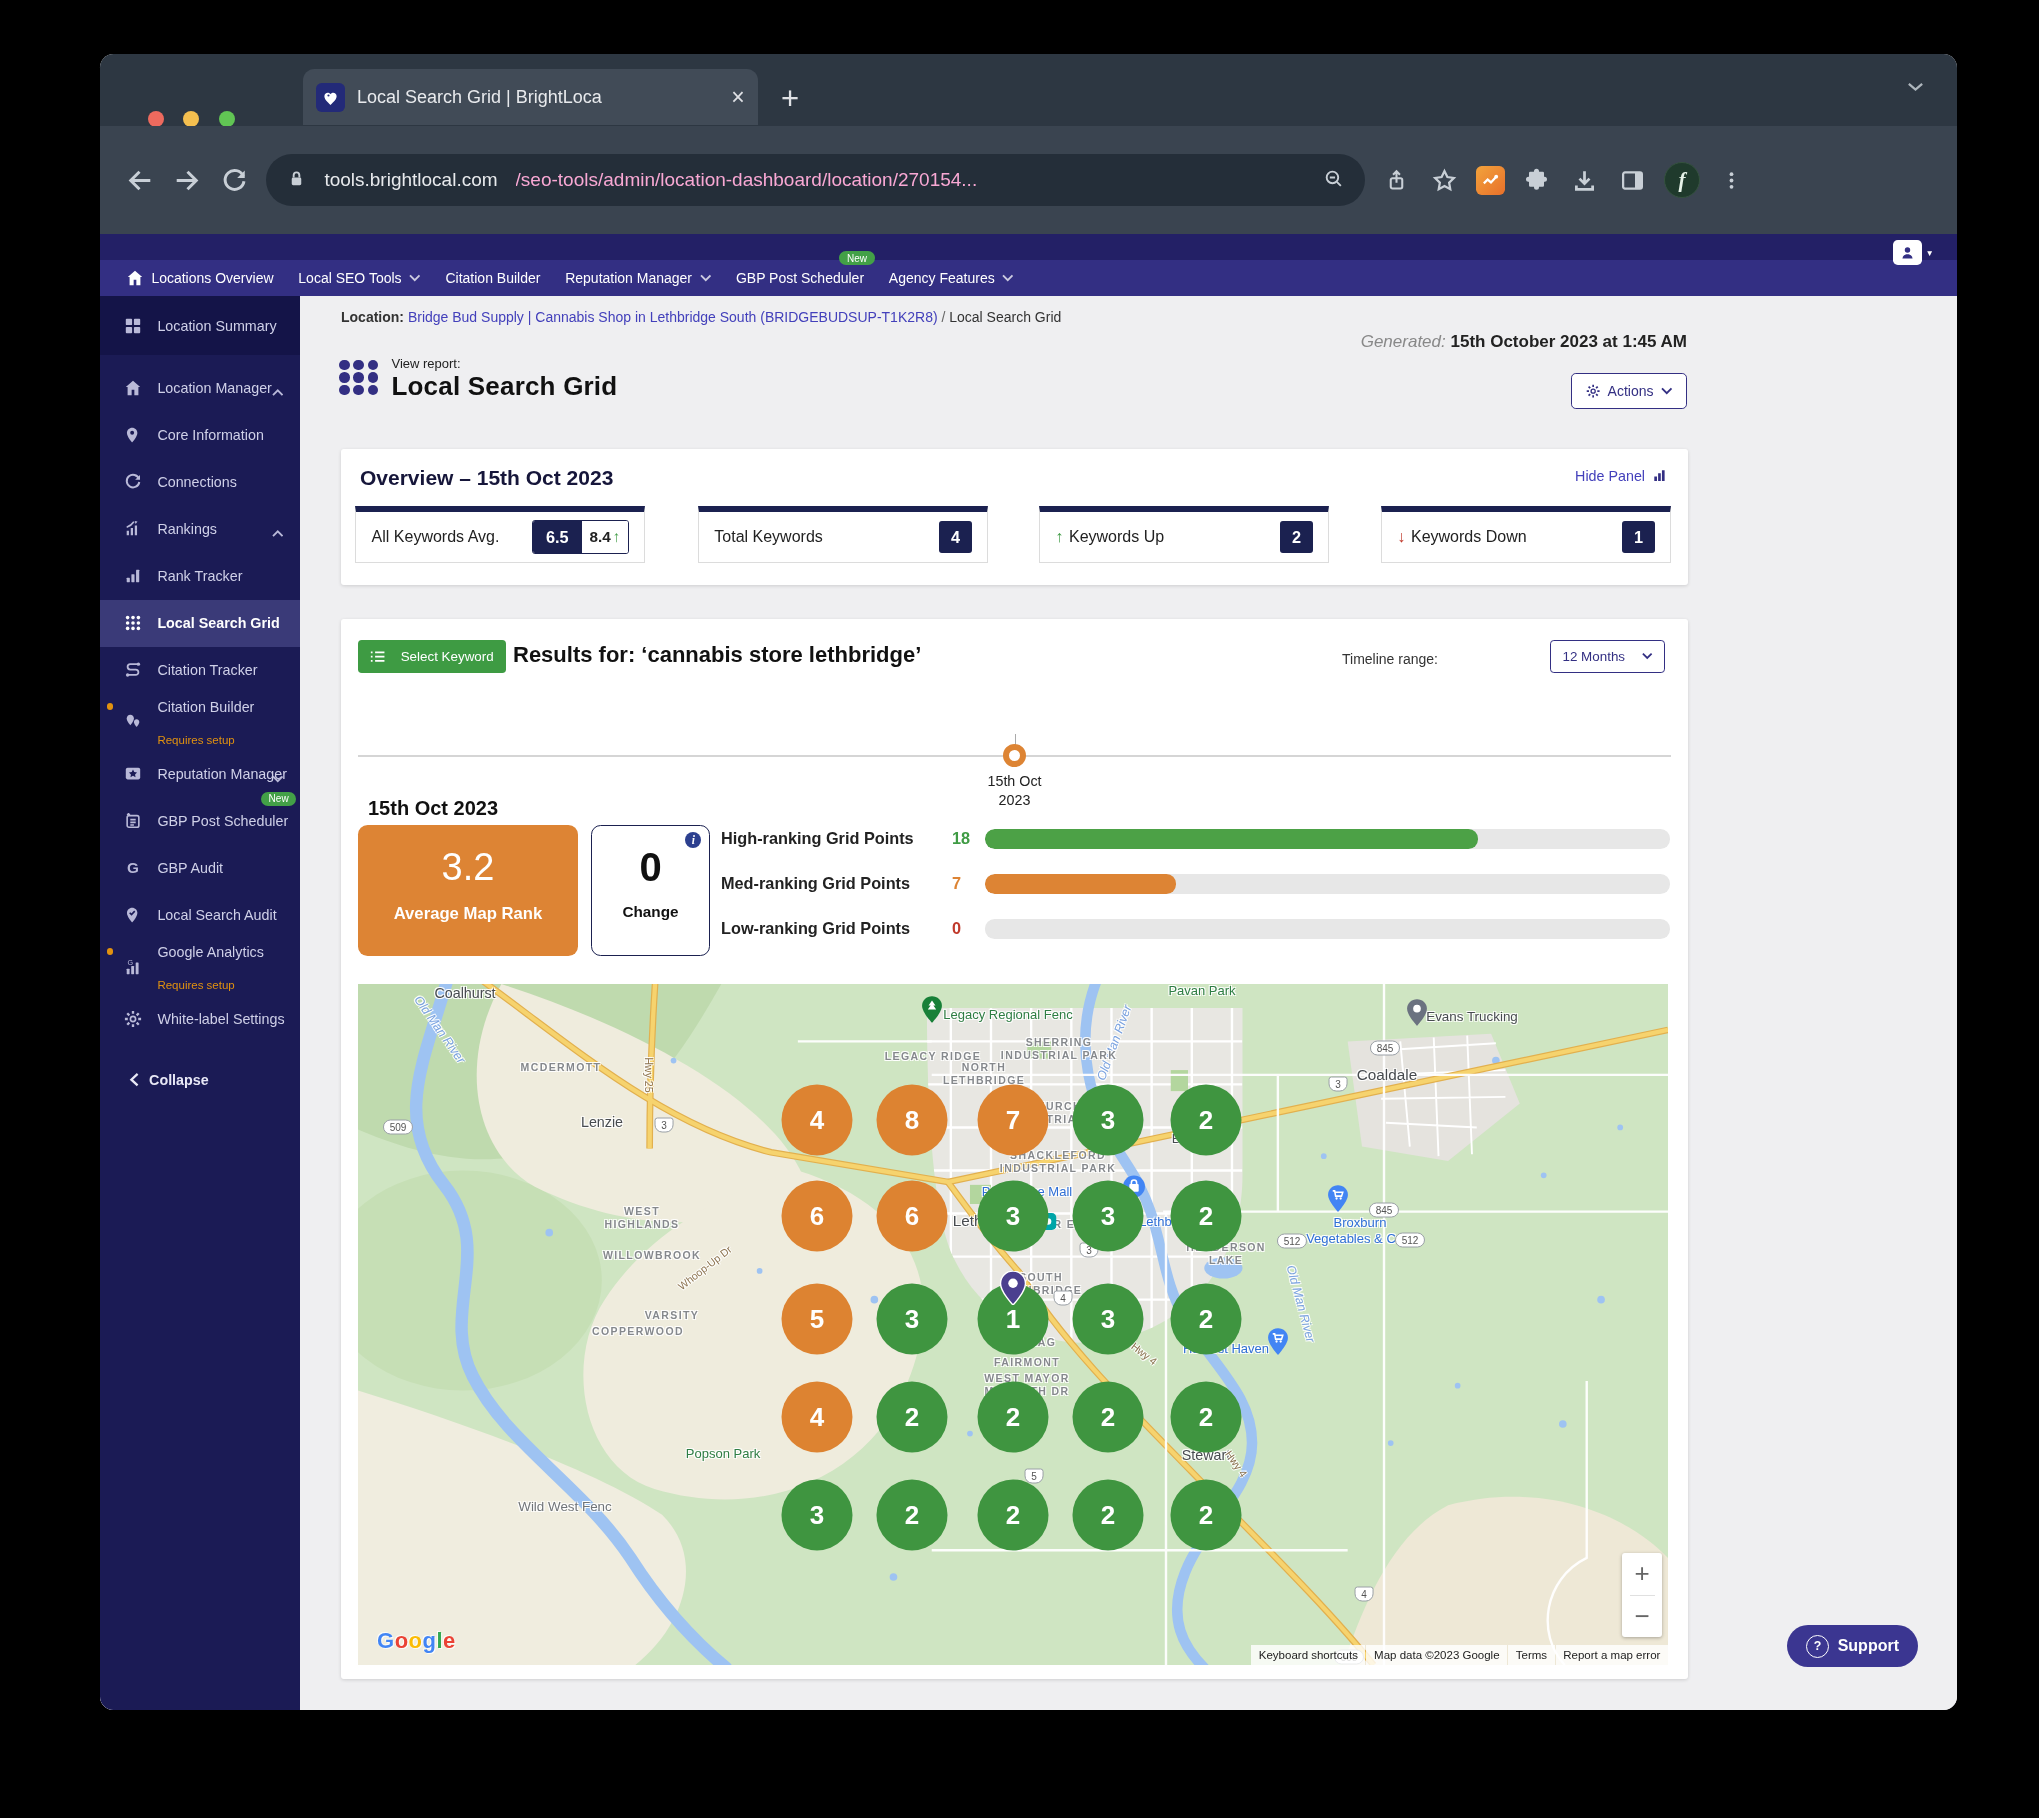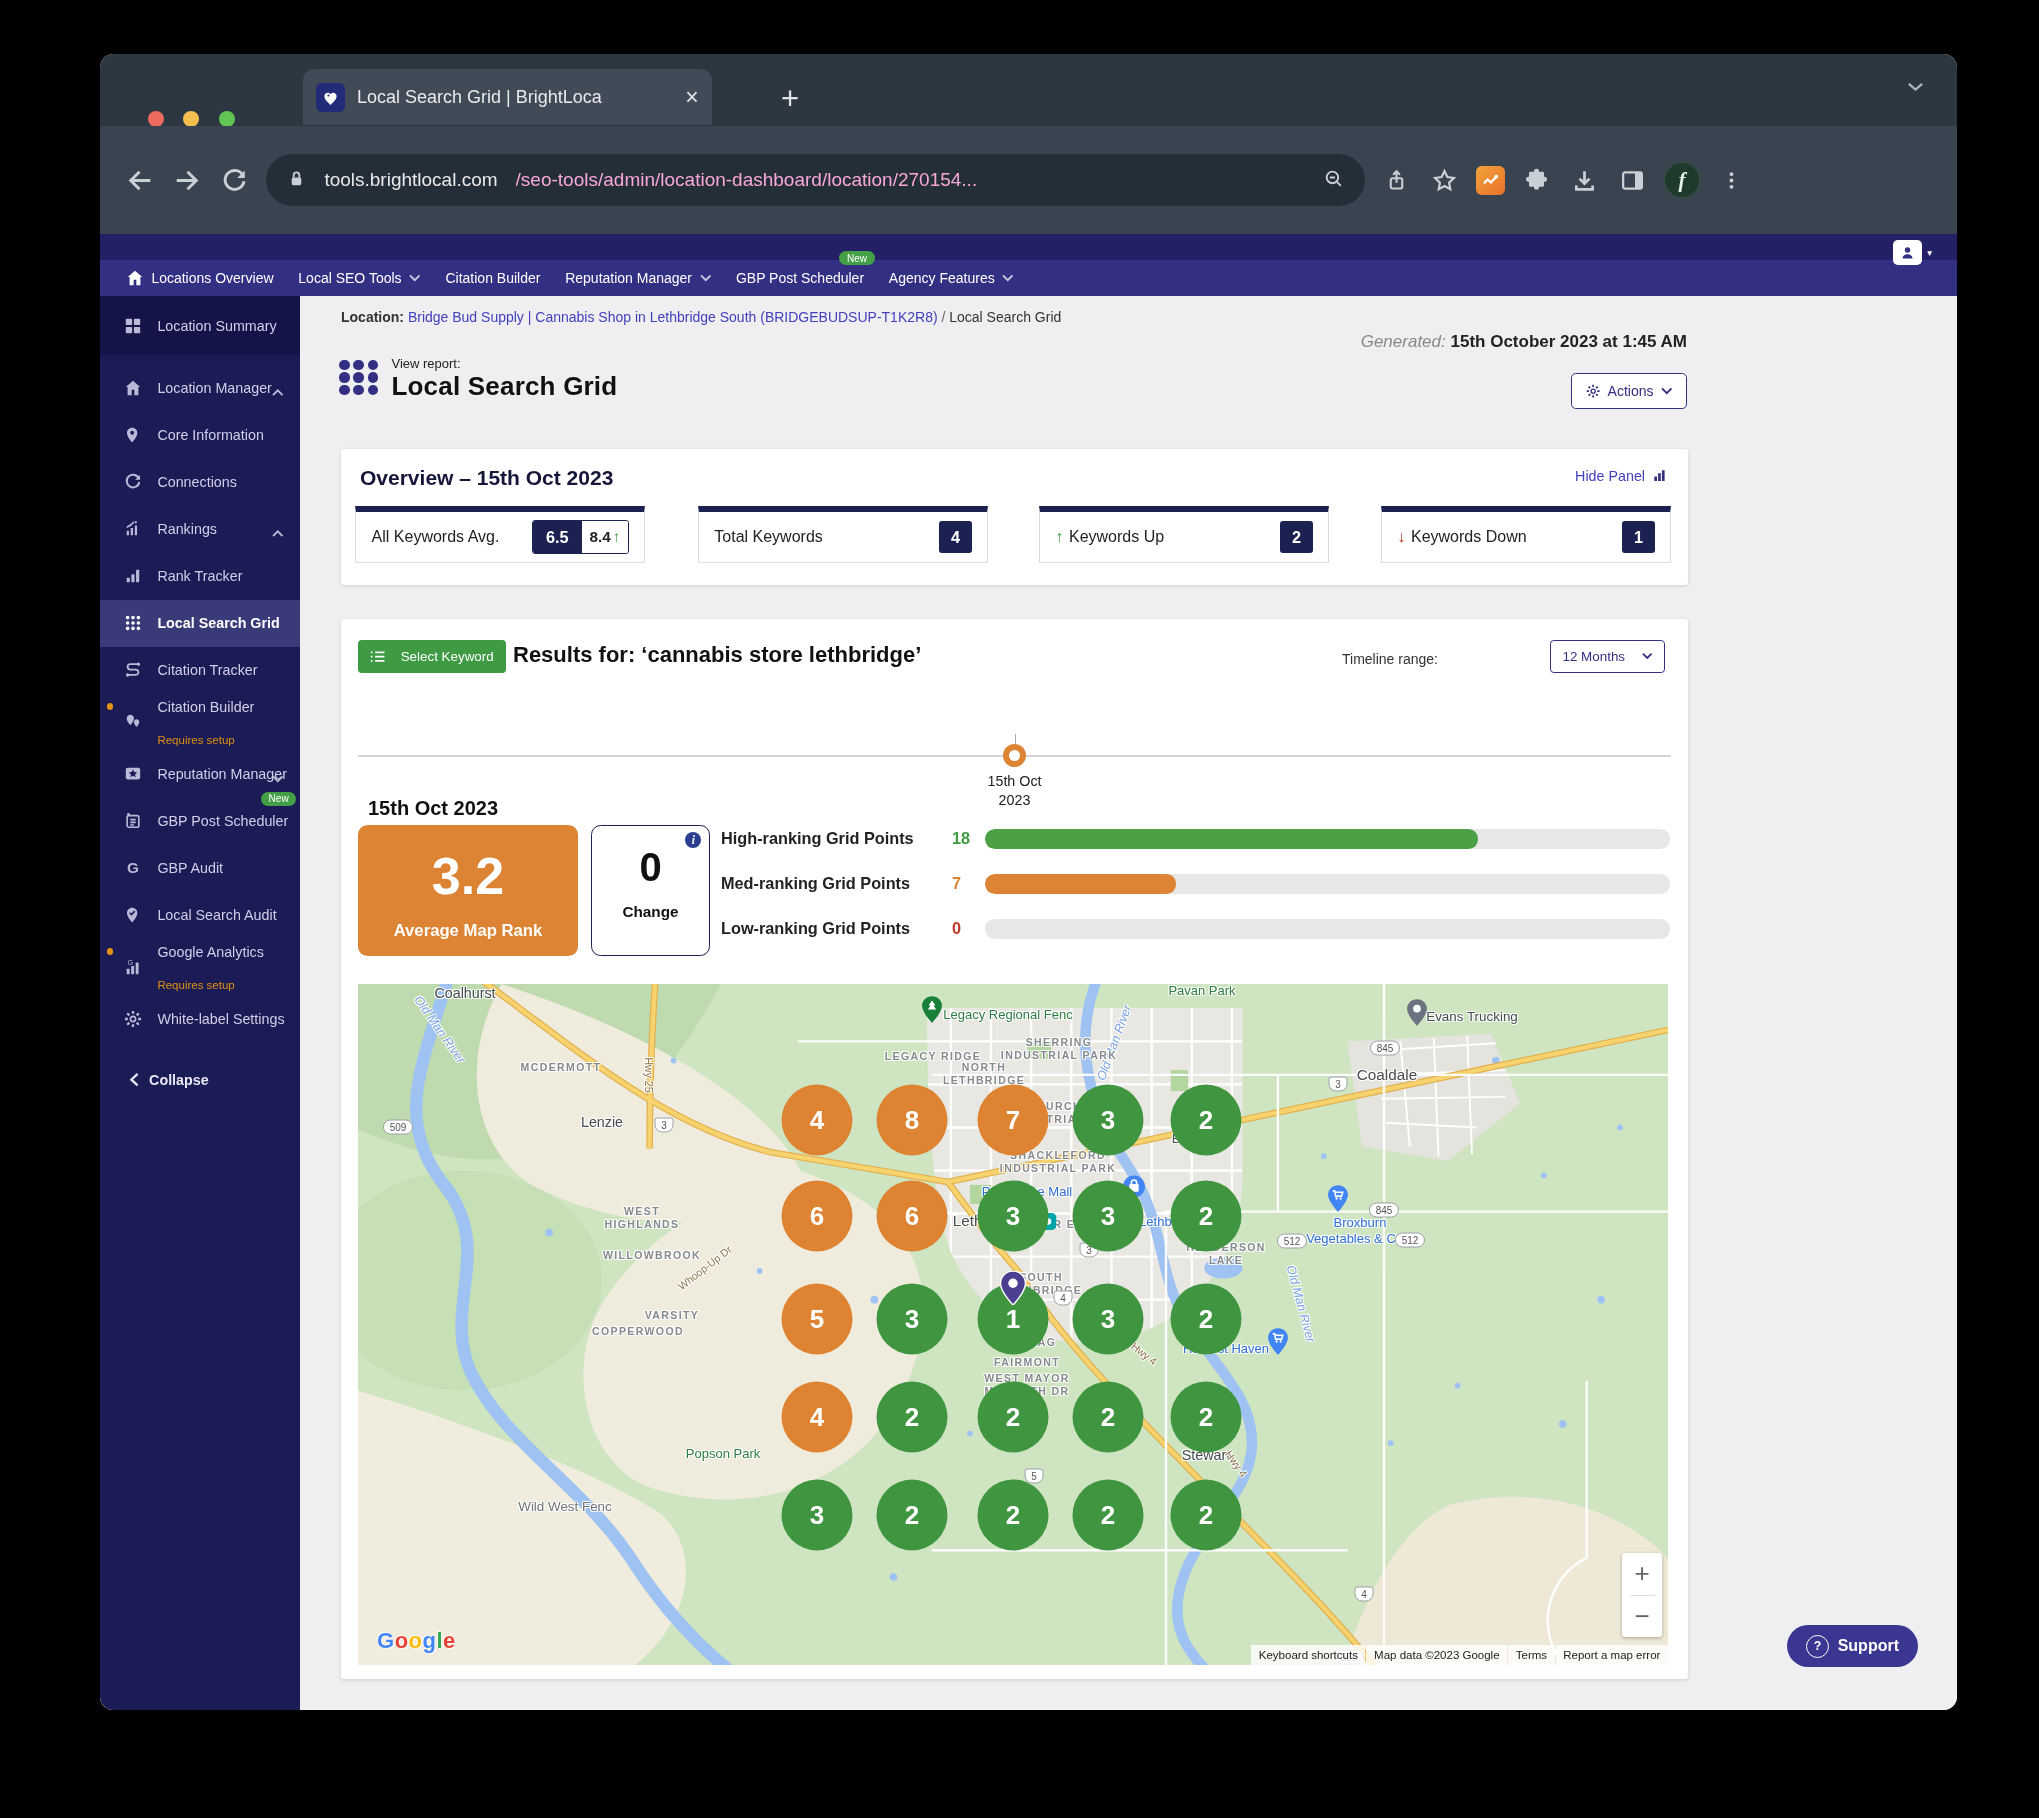--- a/index.html
+++ b/index.html
@@ -1,21 +1,21 @@
 <!DOCTYPE html>
 <html><head>
 <meta charset="utf-8">
 <style>
   html,body{margin:0;padding:0;background:#000;font-family:"Liberation Sans",sans-serif;}
   #stage{position:relative;width:2040px;height:1818px;background:#000;overflow:hidden;}
   #window{position:absolute;left:100px;top:54px;width:1857px;height:1656px;border-radius:13.4px;overflow:hidden;background:#efeff1;box-shadow:0 9.6px 38px rgba(0,0,0,.6);}
   
   .tabstrip{position:relative;height:72px;background:#2d3742;}
   .traffic{position:absolute;top:57px;width:16.3px;height:16.3px;border-radius:50%;}
-  .tab{position:absolute;left:203px;top:15.3px;width:409px;height:56px;background:#414b57;border-radius:11.5px 11.5px 0 0;display:flex;align-items:center;padding:0 13.4px;gap:11.5px;box-sizing:border-box;}
+  .tab{position:absolute;left:203px;top:15.3px;width:455px;height:56px;background:#414b57;border-radius:11.5px 11.5px 0 0;display:flex;align-items:center;padding:0 13.4px;gap:11.5px;box-sizing:border-box;}
   .favicon{width:29px;height:29px;border-radius:5.7px;background:#232a78;display:flex;align-items:center;justify-content:center;flex:none;}
   .tab-title{color:#e8eaed;font-size:18px;white-space:nowrap;overflow:hidden;flex:1;}
   .tab-close{color:#dfe1e5;font-size:23px;line-height:1;}
   .newtab{position:absolute;left:681px;top:27px;color:#dfe1e5;font-size:31px;font-weight:300;}
   .winchev{position:absolute;right:32.5px;top:25px;color:#aeb6bd;}
   .toolbar{position:relative;height:108px;background:#3a4450;display:flex;align-items:center;padding:0 23px;gap:15.3px;box-sizing:border-box;}
   .tool-ic{color:#c8cfd6;display:flex;align-items:center;justify-content:center;width:32.5px;height:32.5px;flex:none;}
   .urlpill{width:1099px;height:52px;border-radius:26px;background:#242e39;display:flex;align-items:center;padding:0 21px;gap:18px;box-sizing:border-box;flex:none;}
   .url-domain{color:#e8eaed;font-size:19px;white-space:nowrap;}
   .url-path{color:#f9a8d4;font-size:19px;white-space:nowrap;overflow:hidden;flex:1;}
@@ -67,21 +67,21 @@
   .selbtn{position:absolute;left:17px;top:21px;height:32.5px;background:#3e9b43;color:#fff;border-radius:3.8px;display:flex;align-items:center;gap:15px;padding:0 12.4px;font-size:13.4px;}
   .res-title{position:absolute;left:172px;top:23px;font-size:22px;font-weight:bold;color:#111;}
   .tl-label{position:absolute;right:250px;top:32px;font-size:14px;color:#333;}
   .tl-dd{position:absolute;right:23px;top:21px;width:115px;height:32.5px;border:1.4px solid #332f83;border-radius:3.8px;color:#332f83;font-size:13.4px;display:flex;align-items:center;justify-content:space-between;padding:0 11.5px;box-sizing:border-box;background:#fff;}
   .tl-line{position:absolute;left:17px;right:17px;top:136px;height:1.9px;background:#d5d5d5;}
   .tl-tick{position:absolute;left:50%;top:115px;width:1px;height:15.3px;background:#aaa;}
   .tl-marker{position:absolute;left:50%;top:125px;width:23px;height:23px;margin-left:-11.5px;border-radius:50%;background:#fff;border:6.7px solid #dd8434;box-sizing:border-box;}
   .tl-date{position:absolute;left:50%;top:153px;transform:translateX(-50%);text-align:center;font-size:14.3px;color:#222;line-height:1.35;}
   .snap-date{position:absolute;left:27px;top:178px;font-size:20px;font-weight:bold;color:#111;}
   .rankcard{position:absolute;left:17px;top:206px;width:220px;height:131px;border-radius:9.6px;background:#dd8434;color:#fff;text-align:center;}
-  .rankcard .big{font-size:52px;font-weight:bold;margin-top:21px;}
+  .rankcard .big{font-size:38px;font-weight:normal;margin-top:21px;}
   .rankcard .lbl{font-size:16.7px;font-weight:bold;margin-top:15.3px;}
   .changecard{position:absolute;left:250px;top:206px;width:119px;height:131px;border-radius:9.6px;background:#fff;border:1.9px solid #1b2150;box-sizing:border-box;text-align:center;}
   .changecard .big{font-size:40px;font-weight:bold;color:#111;margin-top:19px;}
   .changecard .lbl{font-size:15.3px;font-weight:bold;color:#111;margin-top:13.4px;}
   .info-i{position:absolute;right:7.6px;top:5.7px;width:16.3px;height:16.3px;border-radius:50%;background:#2c3f8f;color:#fff;font-size:11.5px;font-family:"Liberation Serif",serif;font-style:italic;font-weight:bold;display:flex;align-items:center;justify-content:center;}
   #bars{position:absolute;left:380px;top:208px;width:949px;}
   .barrow{display:flex;align-items:center;height:23px;margin-bottom:22px;}
   .barlabel{width:231px;font-size:16.3px;font-weight:bold;color:#222;flex:none;}
   .barval{width:32.5px;font-size:16.3px;font-weight:bold;flex:none;}
   .bartrack{flex:1;height:20px;border-radius:9.6px;background:#e7e7e7;overflow:hidden;}

